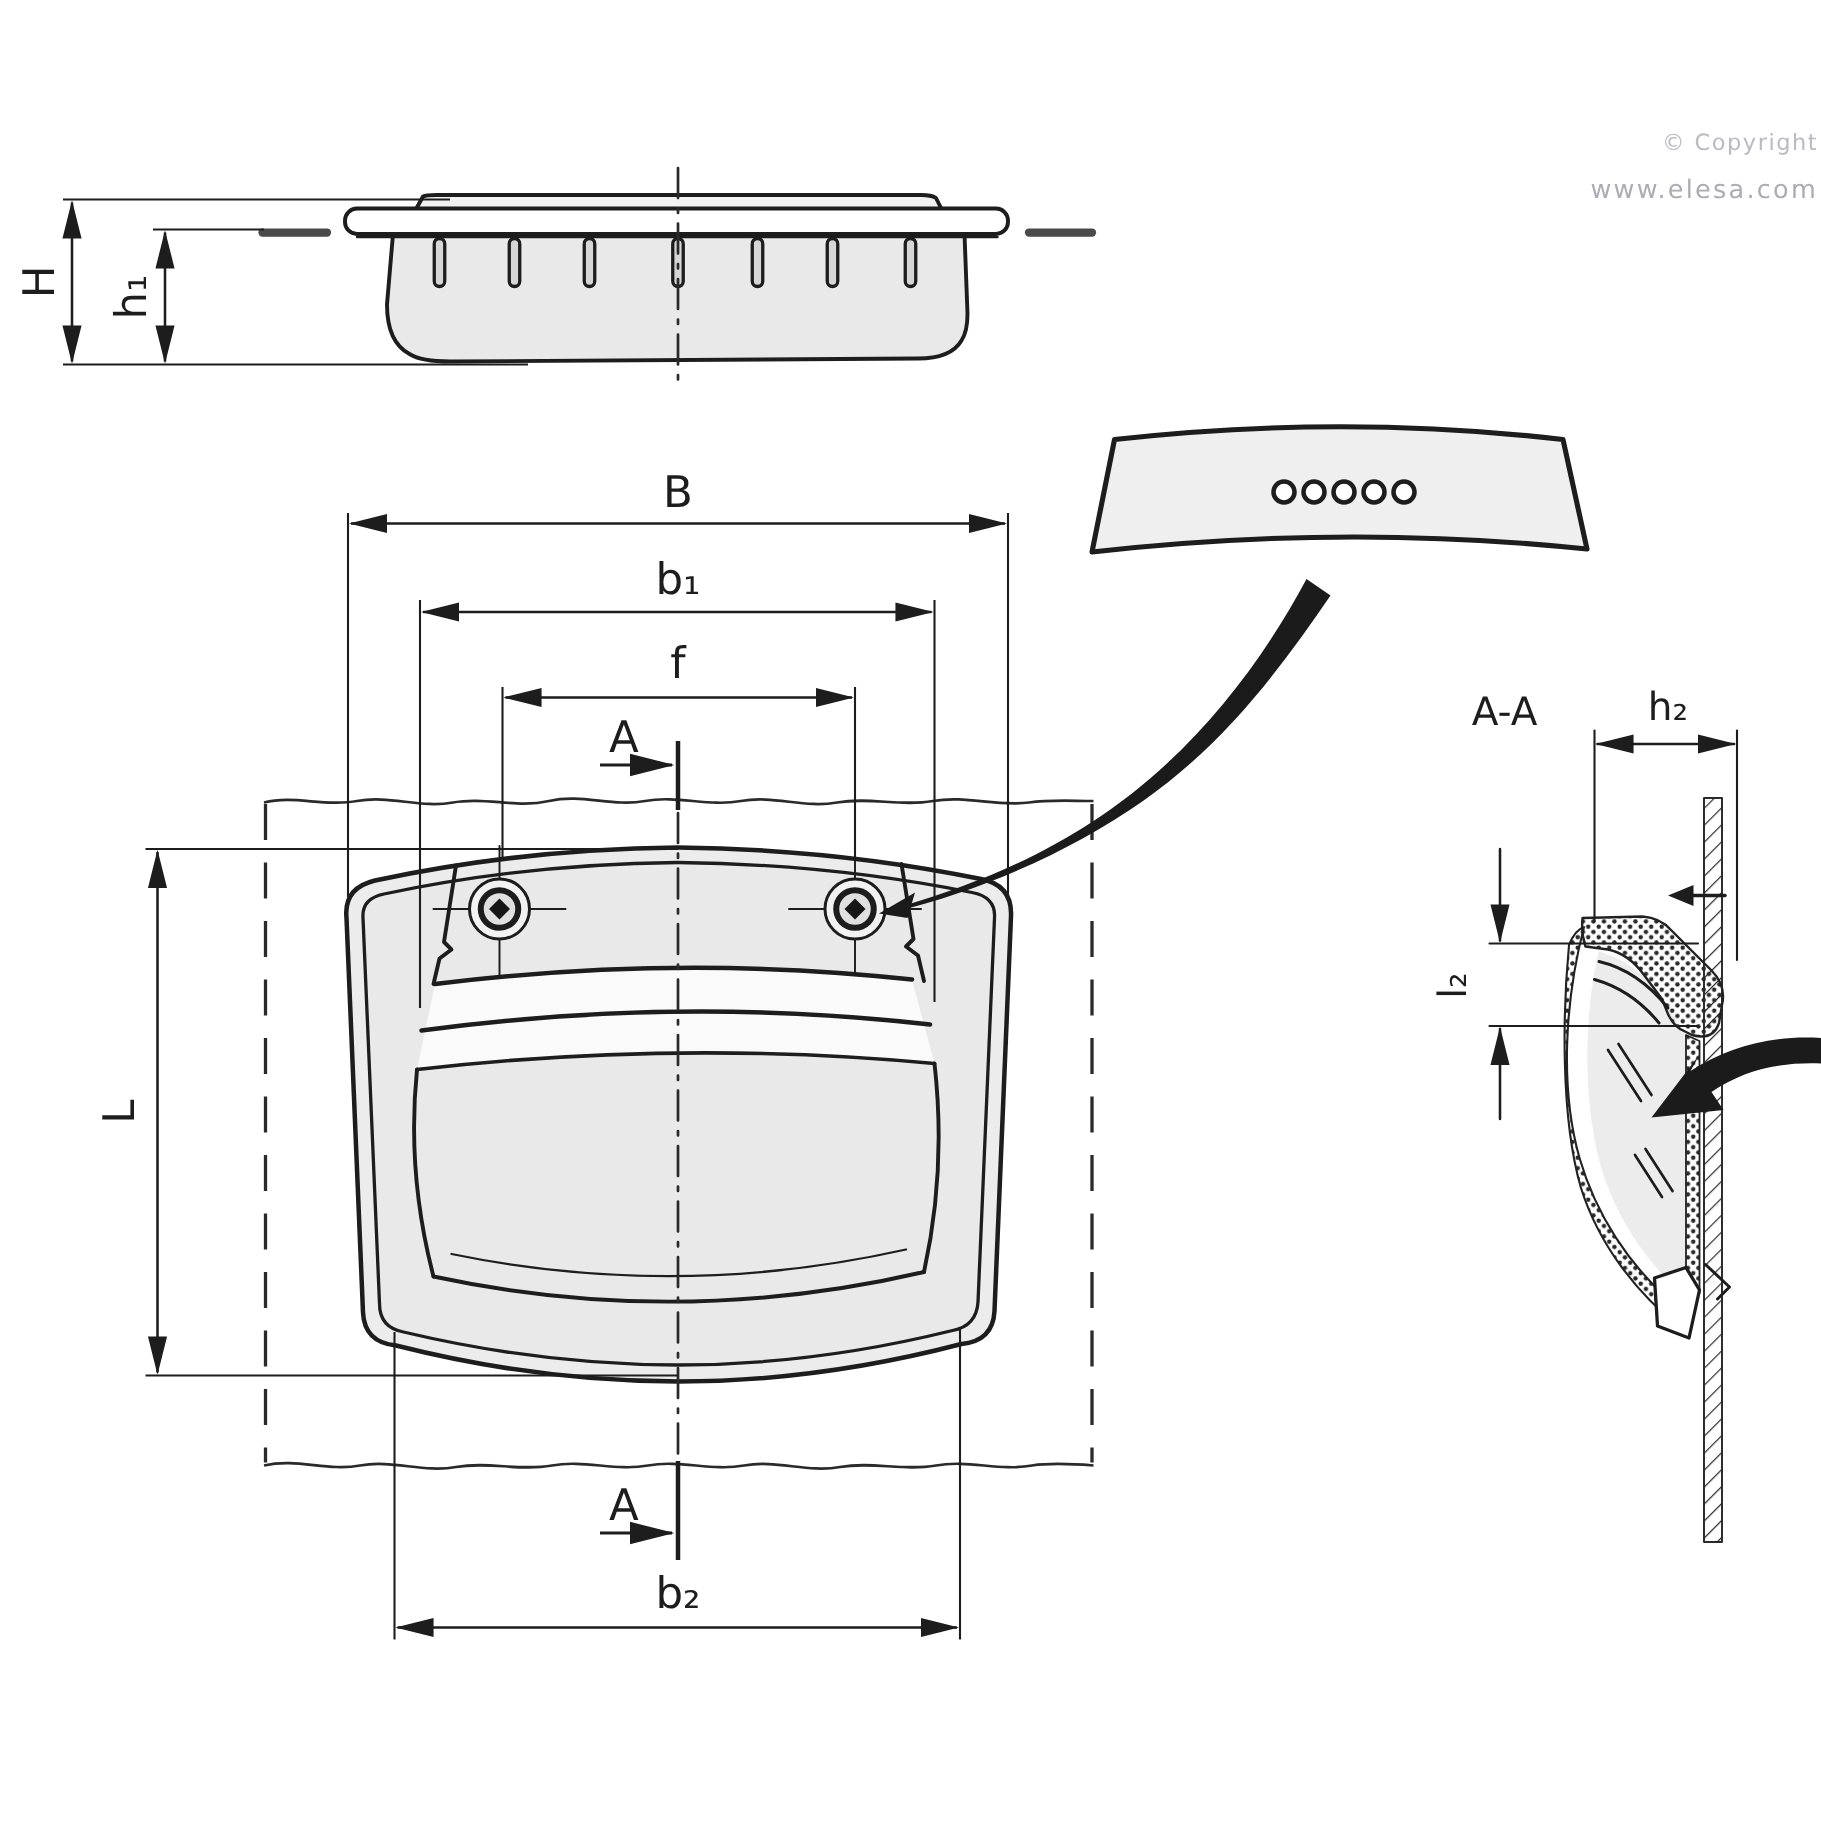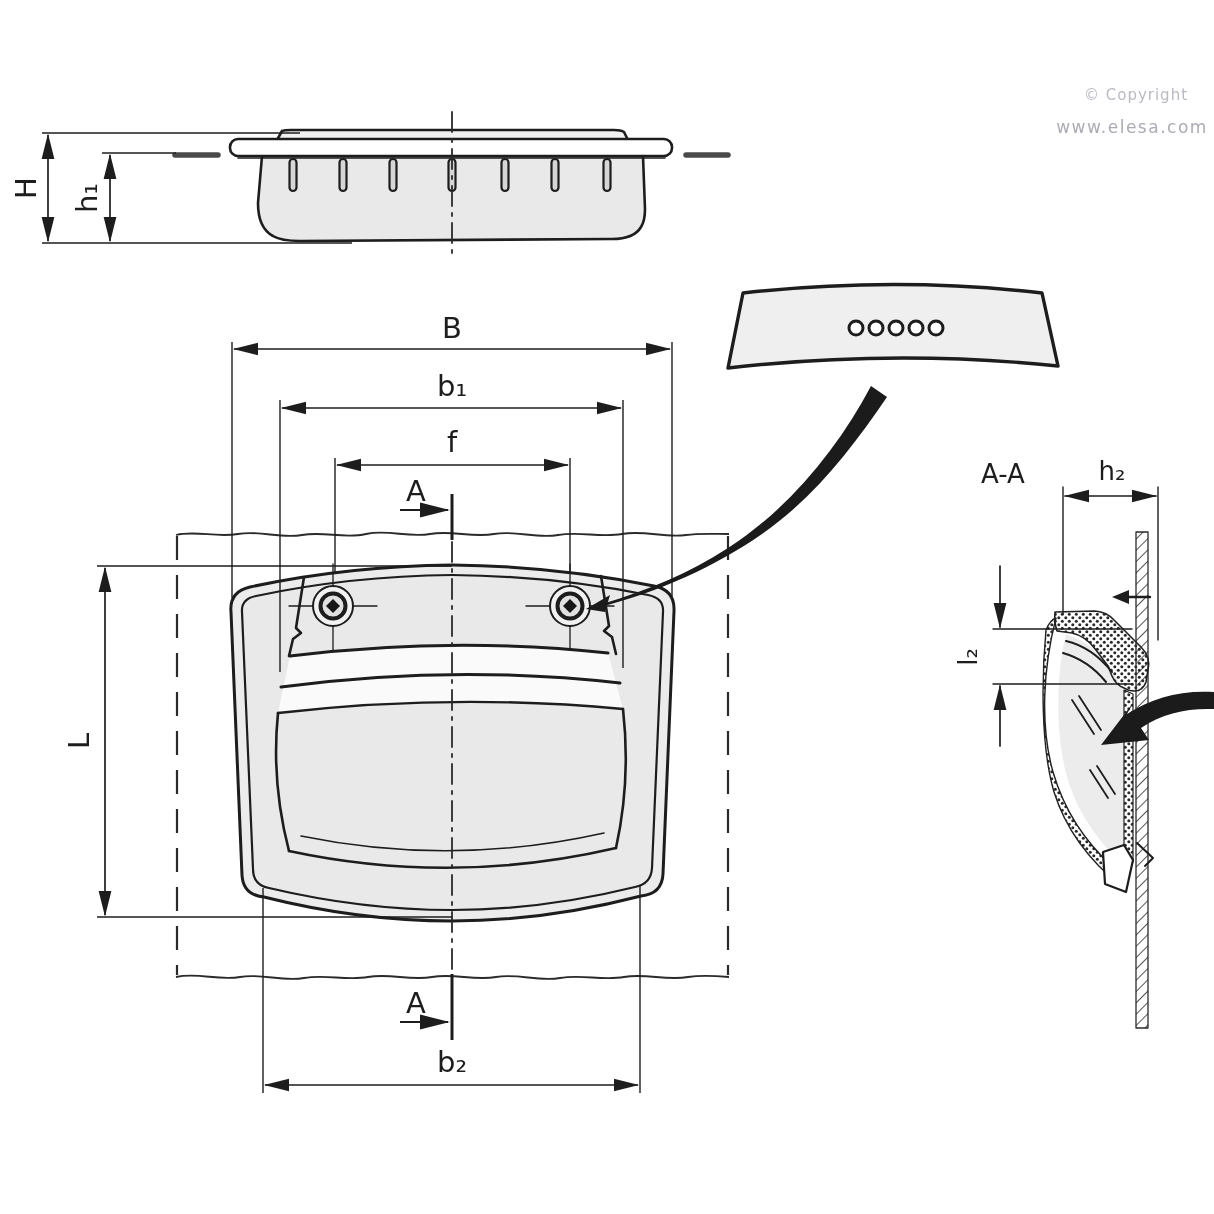--- a/index.html
+++ b/index.html
@@ -13,21 +13,21 @@
   svg{position:absolute;left:0;top:0;}
   .dim-label{
     font-size:29px;
     fill:#1d1d1d;
     font-family:"DejaVu Sans","Liberation Sans",sans-serif;
   }
   .sec-label{font-size:26px;fill:#1d1d1d;}
   
   .brand{
     position:absolute;left:1052px;top:88px;width:160px;
-    text-align:center;line-height:1;user-select:none;
+    text-align:right;line-height:1;user-select:none;
   }
   .brand .copyright{
     font-size:15px;color:#b9bac2;letter-spacing:1px;margin-left:8px;
   }
   .brand .logo{
     font-size:62px;font-weight:bold;color:#b5b6bd;
     letter-spacing:-3px;margin-top:2px;
   }
   .brand .site{
     font-size:17px;color:#abacb4;letter-spacing:1.5px;margin-top:16px;

